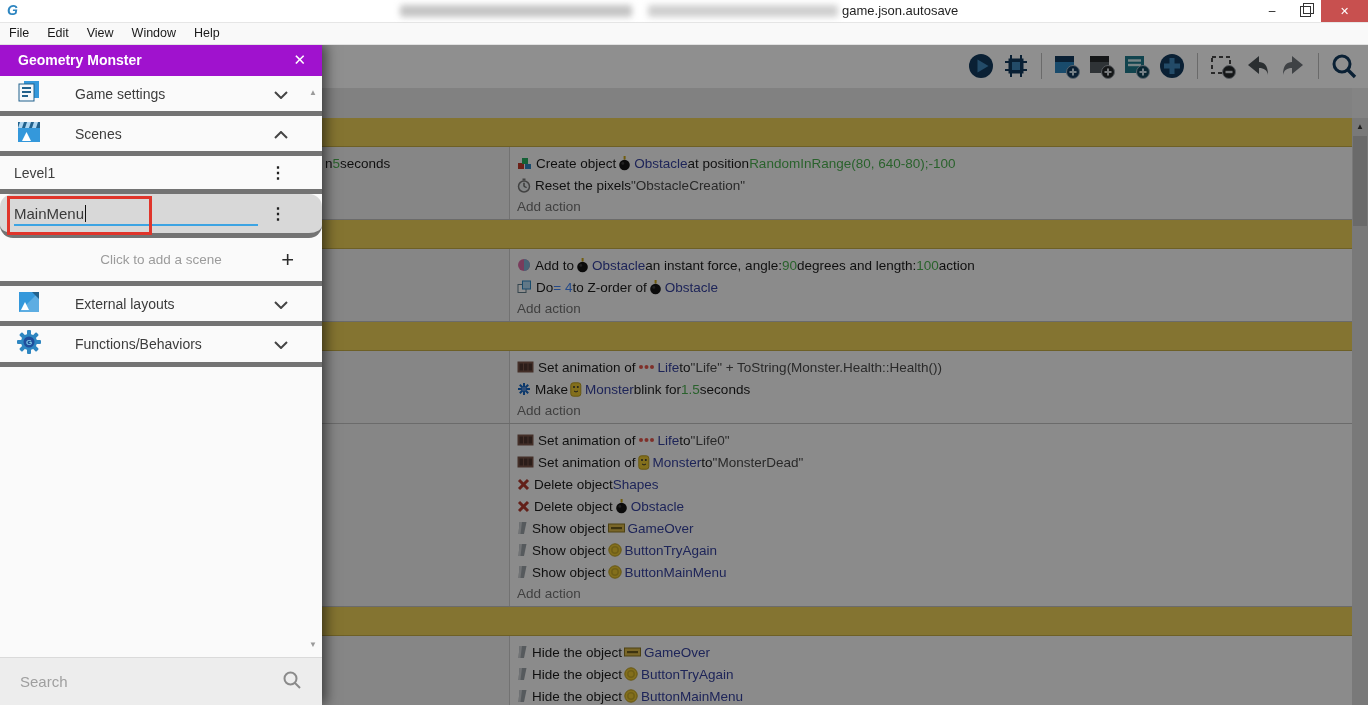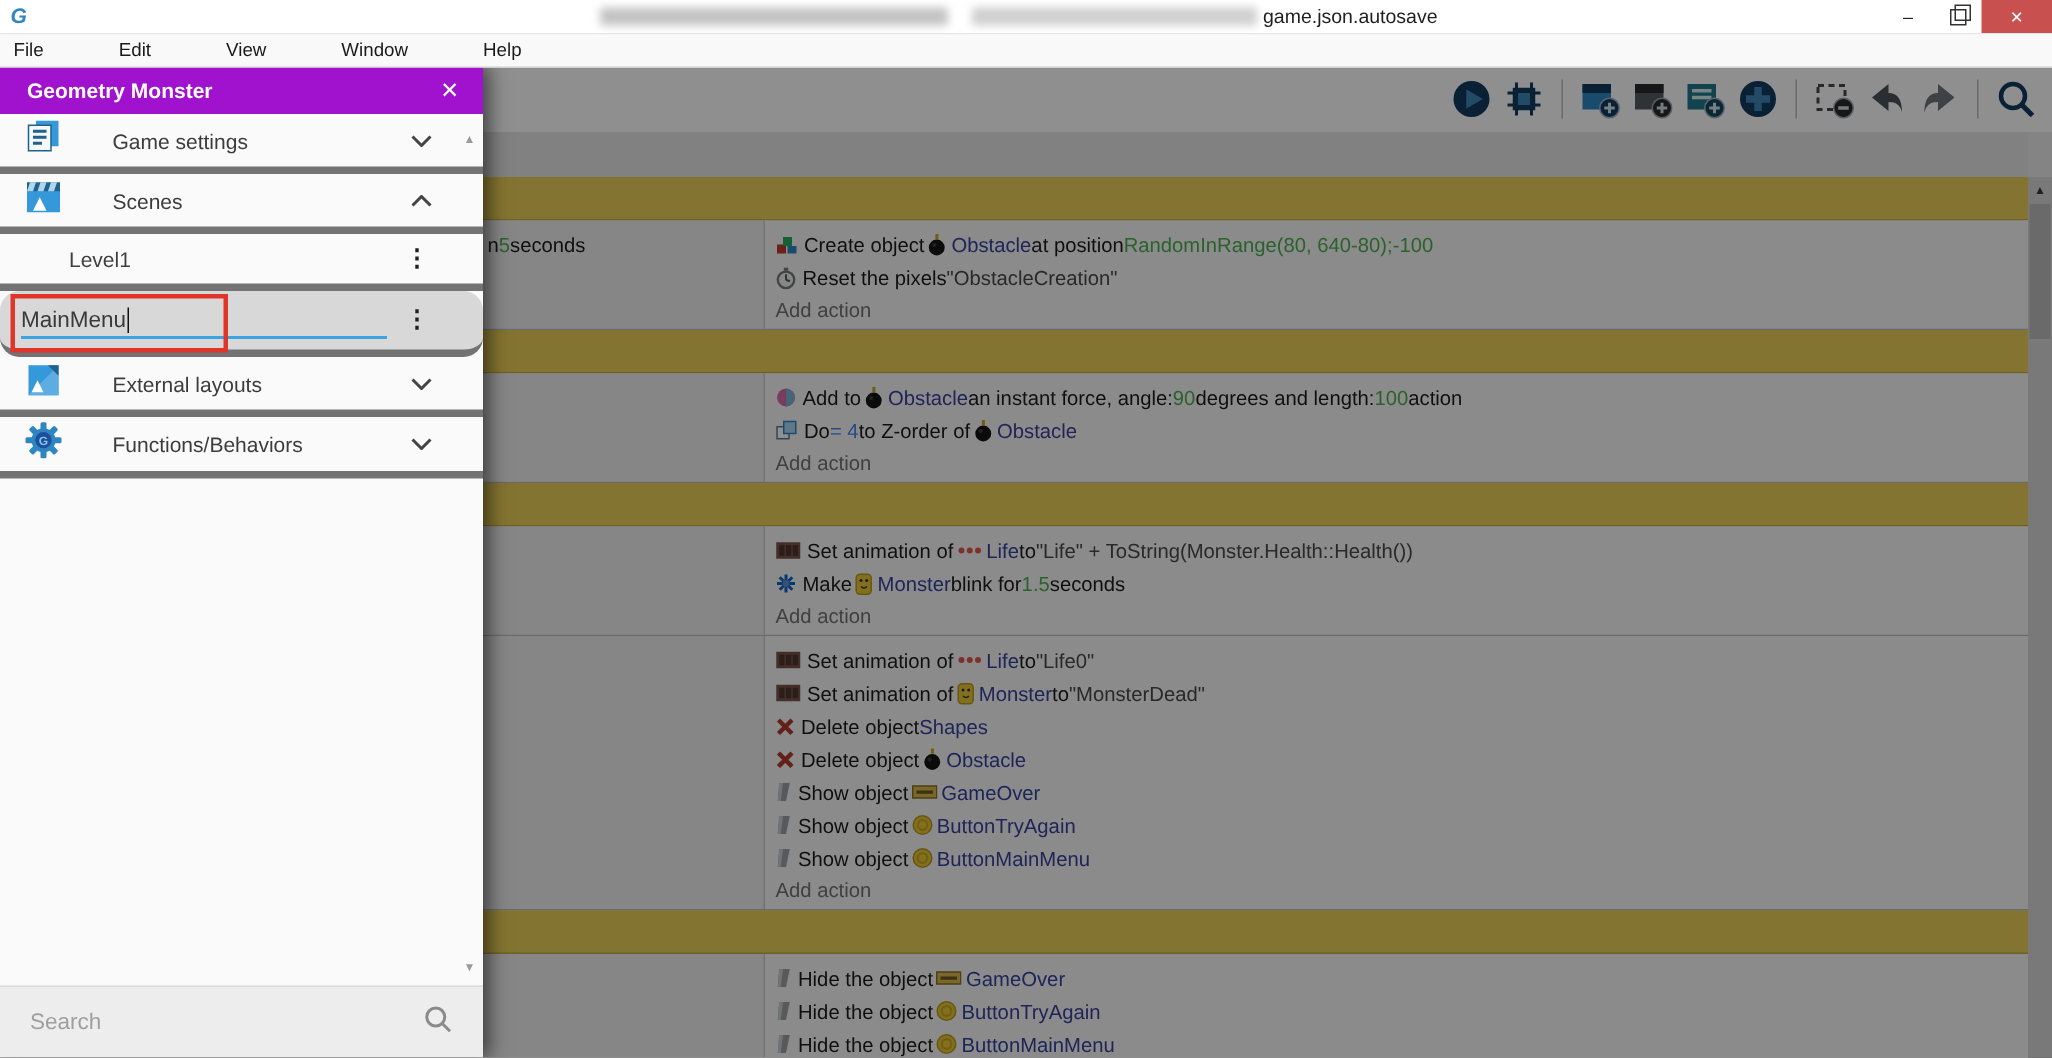--- a/index.html
+++ b/index.html
@@ -12,21 +12,21 @@
   .blurbar{position:absolute;top:5px;height:12px;background:#c4c4c4;filter:blur(3px);border-radius:2px;}
   .wintitle{position:absolute;left:842px;top:3px;font-size:13px;color:#1f1f1f;white-space:nowrap;}
   .winbtn{position:absolute;top:0;height:22px;display:flex;align-items:center;justify-content:center;font-size:12px;color:#222;cursor:default;}
   .btn-min{left:1256px;width:32px;}
   .btn-restore{left:1290px;width:30px;}
   .restore-glyph{position:relative;width:9px;height:9px;border:1px solid #333;background:#fff;}
   .restore-glyph:before{content:"";position:absolute;left:2px;top:-4px;width:9px;height:9px;border:1px solid #333;}
   .btn-close{left:1321px;width:47px;background:#c8504f;color:#fff;font-size:11px;}
 
   
-  .menubar{position:absolute;left:0;top:23px;width:100%;height:21px;background:#f9f9f9;border-bottom:1px solid #e2e2e2;display:flex;align-items:center;z-index:40;gap:32px;}
+  .menubar{position:absolute;left:0;top:23px;width:100%;height:21px;background:#f9f9f9;border-bottom:1px solid #e2e2e2;display:flex;align-items:center;z-index:40;}
   .menu-item{padding:0 9px;font-size:12.5px;color:#1a1a1a;line-height:21px;}
   .menu-item:first-child{padding-left:9px;}
 
   
   .main{position:absolute;left:0;top:44px;right:0;bottom:0;background:#ececec;z-index:1;}
   .toolbar{position:absolute;left:0;top:0;right:0;height:44px;background:#ffffff;display:flex;align-items:center;justify-content:flex-end;padding-right:10px;box-sizing:border-box;gap:7px;}
   .tb-ic{width:28px;height:28px;display:flex;align-items:center;justify-content:center;}
   .tb-sep{width:1px;height:26px;background:#bdbdbd;margin:0 4px;}
 
   .sheet{position:absolute;left:0;top:44px;right:16px;bottom:0;background:#e7e7e7;overflow:hidden;}
@@ -55,21 +55,21 @@
 
   
   .drawer{position:absolute;left:0;top:44px;width:322px;bottom:0;background:#fafafa;z-index:10;box-shadow:4px 0 12px rgba(0,0,0,0.55);}
   .drawer-header{height:32px;background:#a012ce;color:#fff;display:flex;align-items:center;padding-left:18px;font-size:14px;font-weight:bold;position:relative;}
   .drawer-close{position:absolute;right:16px;top:0;height:32px;display:flex;align-items:center;font-size:15px;font-weight:normal;}
   .drow{position:relative;border-bottom:5px solid #737373;background:#fafafa;display:flex;align-items:center;box-sizing:border-box;}
   .drow.h40{height:40px;}
   .drow .sect-icon{position:absolute;left:16px;top:50%;transform:translateY(-50%);}
   .drow .sect-label{margin-left:75px;font-size:14px;color:#3c3c3c;}
   .drow .chev{position:absolute;right:34px;top:50%;transform:translateY(-50%);}
-  .scene-row{height:38px;padding-left:32px;}
+  .scene-row{height:38px;}
   .scene-row .scene-label{margin-left:14px;font-size:14px;color:#3f3f3f;}
   .kebab{position:absolute;right:36px;top:50%;transform:translateY(-50%);font-size:16px;color:#1f1f1f;font-weight:bold;line-height:1;}
   .edit-row{height:44px;background:#d8d8d8;border-radius:13px;}
   .edit-text{margin-left:14px;font-size:15px;color:#3a3a3a;display:flex;align-items:center;}
   .caret{display:inline-block;width:1px;height:17px;background:#111;margin-left:1px;}
   .edit-underline{position:absolute;left:14px;width:244px;height:2px;background:#3da4e3;bottom:7px;}
   .add-row{height:48px;}
   .add-label{width:100%;text-align:center;font-size:13.5px;color:#9b9b9b;}
   .plus{position:absolute;right:28px;top:50%;transform:translateY(-50%);font-size:22px;font-weight:300;color:#2b2b2b;}
   .drawer-search{position:absolute;left:0;right:0;bottom:0;height:47px;background:#ededed;border-top:1px solid #dadada;display:flex;align-items:center;}
@@ -593,20 +593,24 @@
 
     <div class="drow edit-row">
       <span class="edit-text">
           <span>MainMenu</span>
           <span class="caret"></span>
         </span>
       <span class="edit-underline"></span>
       <span class="kebab">⋮</span>
     </div>
 
+    <div class="drow add-row">
+      <span class="add-label">Click to add a scene</span>
+      <span class="plus">+</span>
+    </div>
 
 
     <div class="drow h40">
       <span class="sect-icon">
         <svg width="26" height="26" viewBox="0 0 26 26">
             <rect x="3" y="3" width="20" height="20" fill="#3498db"></rect>
             <polygon points="3,23 23,3 23,23" fill="#5dade2"></polygon>
             <polygon points="16,3 23,3 23,10" fill="#21618c"></polygon>
             <polygon points="5,21 13,21 9,13" fill="#ffffff"></polygon>
           </svg>

